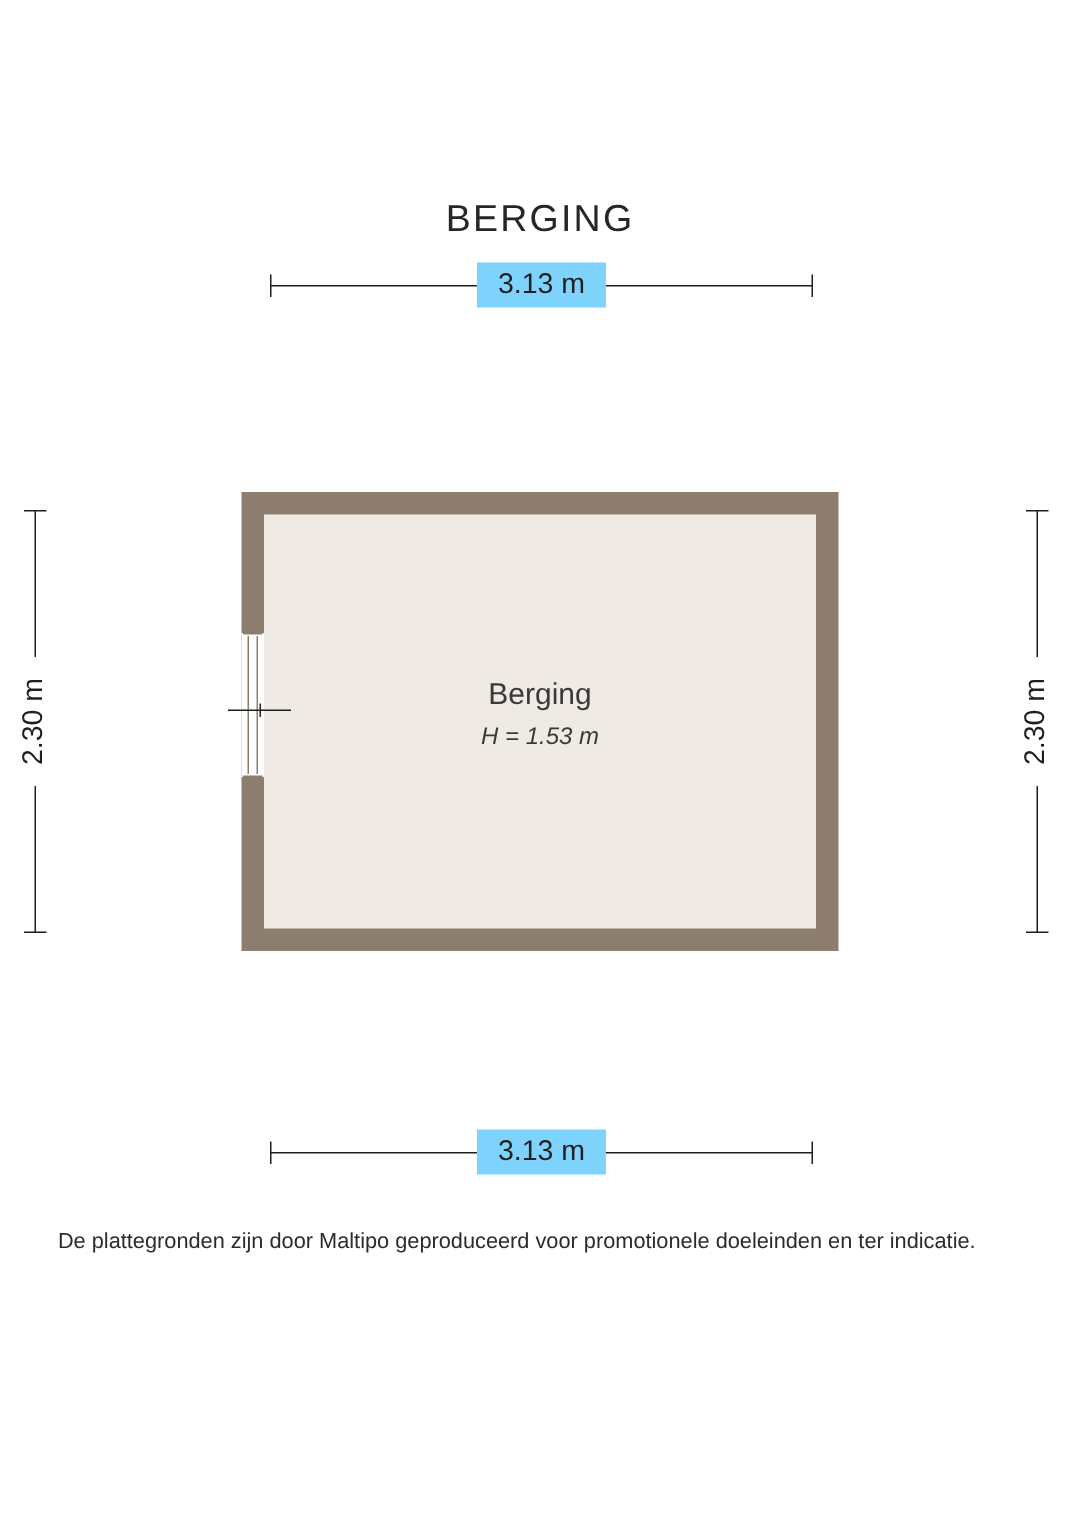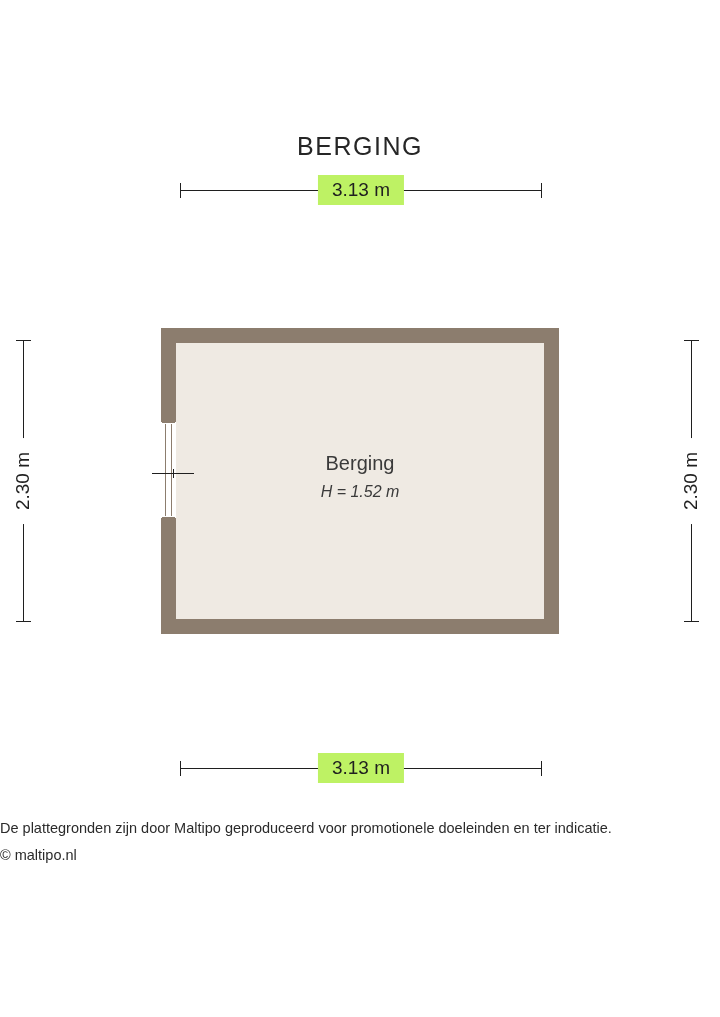--- a/index.html
+++ b/index.html
@@ -48,21 +48,21 @@
     height: 15px;
     background: #1f1f1f;
   }
   .dim-h .cap.left { left: 0; }
   .dim-h .cap.right { right: 0; }
   .dim-h .label {
     position: absolute;
     top: 0;
     left: 50%;
     transform: translateX(-50%);
-    background: #bef264;
+    background: #7dd3fc;
     padding: 0 14px;
     font-size: 19px;
     line-height: 30px;
     color: #1f1f1f;
     white-space: nowrap;
   }
 
   .dim-v {
     position: absolute;
     width: 30px;
@@ -192,20 +192,21 @@
     line-height: 24px;
     margin-top: 4px;
   }
 
   
   #footer {
     position: absolute;
     left: 0;
     top: 818px;
     width: 689px;
+    text-align: center;
   }
   #footer .line {
     font-size: 14.5px;
     color: #2b2b2b;
     line-height: 21px;
   }
   #footer .line.copy {
     margin-top: 6px;
   }
 </style>
@@ -246,27 +247,26 @@
     <div class="leaf r"></div>
   </div>
 
   <div id="door-marker">
     <div class="h"></div>
     <div class="v"></div>
   </div>
 
   <div id="room-label-group">
     <div id="room-name">Berging</div>
-    <div id="room-height">H = 1.52 m</div>
+    <div id="room-height">H = 1.53 m</div>
   </div>
 </div>
 
 <div class="dim-h" id="dim-bottom" style="left:180px; top:753px; width:362px;">
   <div class="rule"></div>
   <div class="cap left"></div>
   <div class="cap right"></div>
   <div class="label">3.13 m</div>
 </div>
 
 <div id="footer">
   <div class="line">De plattegronden zijn door Maltipo geproduceerd voor promotionele doeleinden en ter indicatie.</div>
-  <div class="line copy">© maltipo.nl</div>
 </div>
 
 </body></html>

